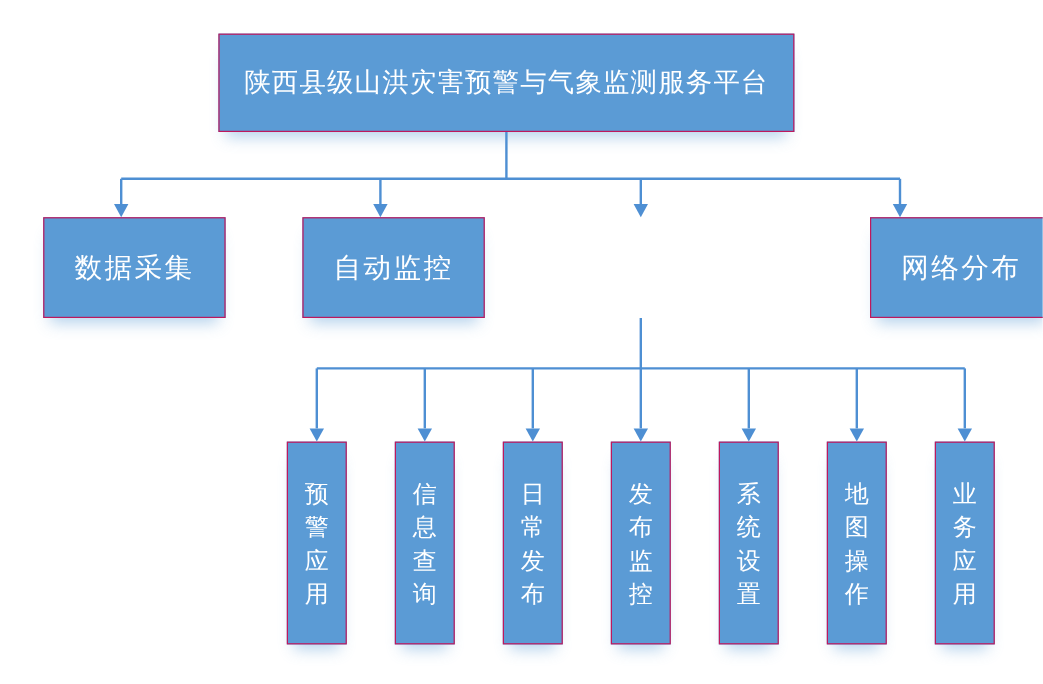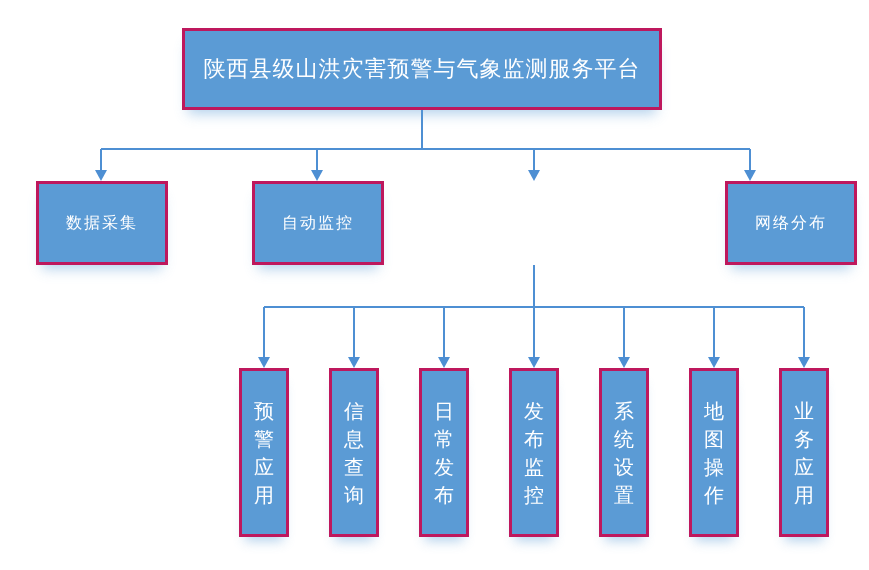--- a/index.html
+++ b/index.html
@@ -20,39 +20,39 @@
     left: 0;
     top: 0;
     width: 869px;
     height: 570px;
     z-index: 0;
   }
   .node {
     position: absolute;
     box-sizing: border-box;
     background: #5B9BD5;
-    border: 3px solid #be185d;
+    border: 1px solid #be185d;
     color: #ffffff;
     display: flex;
     align-items: center;
     justify-content: center;
     text-align: center;
     z-index: 1;
     box-shadow: 0 10px 12px -6px rgba(91,155,213,0.45);
   }
   .node-root {
     left: 182px; top: 28px;
     width: 480px; height: 82px;
     font-size: 22px;
     letter-spacing: 1px;
   }
   .node-l2 {
     top: 181px;
-    width: 132px; height: 84px;
-    font-size: 16px;
+    width: 152px; height: 84px;
+    font-size: 23px;
     letter-spacing: 2px;
   }
   .node-l3 {
     top: 368px;
     width: 50px; height: 169px;
     font-size: 20px;
     line-height: 28px;
     white-space: pre-line;
     letter-spacing: 0;
   }

